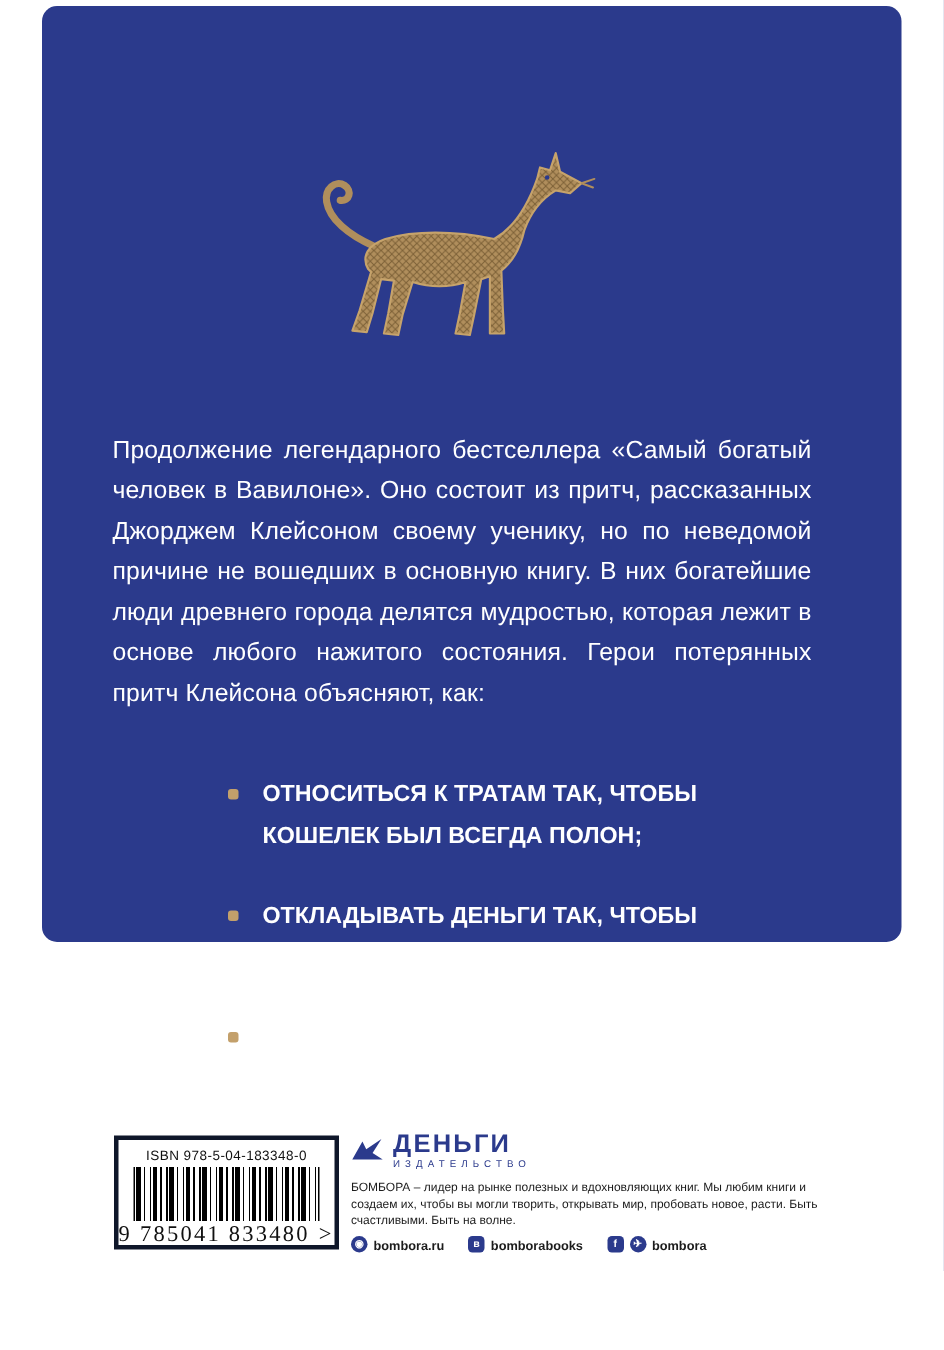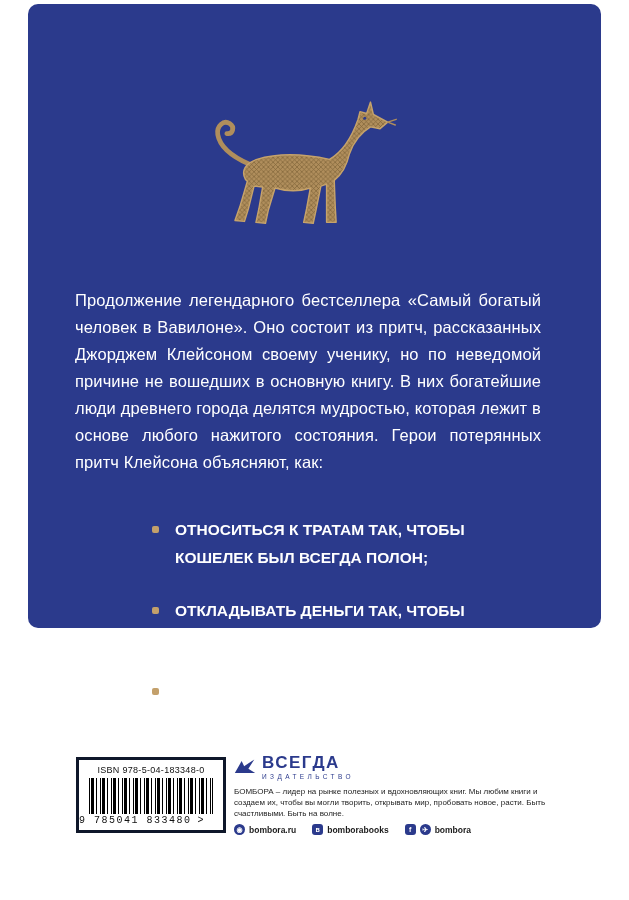--- a/index.html
+++ b/index.html
@@ -20,21 +20,21 @@
   .footer{position:absolute;left:34px;top:741px;width:507px;height:100px;
          background:#ffffff;border-radius:7px;}
   .isbn-box{position:absolute;left:14px;top:12px;width:150px;height:76px;
          border:3px solid #0f172a;background:#fff;text-align:center;box-sizing:border-box;}
   .isbn-label{font-size:9px;color:#111;margin-top:5px;letter-spacing:0.3px;}
   .barcode-bars{height:36px;margin:3px 10px 1px;
          background:repeating-linear-gradient(90deg,
            #000 0,#000 1px,#fff 1px,#fff 2px,#000 2px,#000 5px,
            #fff 5px,#fff 7px,#000 7px,#000 8px,#fff 8px,#fff 11px);}
   .barcode-digits{display:flex;justify-content:flex-start;gap:6px;
-         font-family:Liberation Mono, monospace;font-size:10px;color:#111;
+         font-family:Liberation Serif, serif;font-size:15px;color:#111;
          letter-spacing:1.5px;}
   .publisher{position:absolute;left:172px;top:9px;width:330px;}
   .logo-row{display:flex;align-items:center;gap:6px;}
   .logo-text{display:flex;flex-direction:column;}
   .publisher-name{font-size:17px;font-weight:bold;color:#2b3a8c;
          letter-spacing:1.5px;line-height:1.05;}
   .publisher-subtitle{font-size:6.5px;color:#2b3a8c;letter-spacing:3.4px;margin-top:1px;}
   .publisher-desc{font-size:8px;line-height:1.4;color:#1c1c1c;margin-top:6px;width:322px;}
   .social-row{display:flex;gap:16px;margin-top:5px;align-items:flex-end;}
   .social-item{display:flex;gap:4px;align-items:center;font-size:8.5px;
@@ -98,21 +98,21 @@
           <span>&gt;</span>
         </div>
       </div>
 
       <div class="publisher">
         <div class="logo-row">
           <svg width="22" height="18" viewBox="0 0 26 20" aria-hidden="true">
             <path d="M1 17 L9 3 L12 9 L24 1 L17 12 L25 17 Z" fill="#2b3a8c"></path>
           </svg>
           <div class="logo-text">
-            <div class="publisher-name">ВСЕГДА</div>
+            <div class="publisher-name">ДЕНЬГИ</div>
             <div class="publisher-subtitle">ИЗДАТЕЛЬСТВО</div>
           </div>
         </div>
         <div class="publisher-desc">БОМБОРА – лидер на рынке полезных и вдохновляющих книг. Мы любим книги и создаем их, чтобы вы могли творить, открывать мир, пробовать новое, расти. Быть счастливыми. Быть на волне.</div>
         <div class="social-row">
           <div class="social-item">
             <span class="social-icon" style="border-radius:50%;">◉</span>
             <span>bombora.ru</span>
           </div>
           <div class="social-item">

